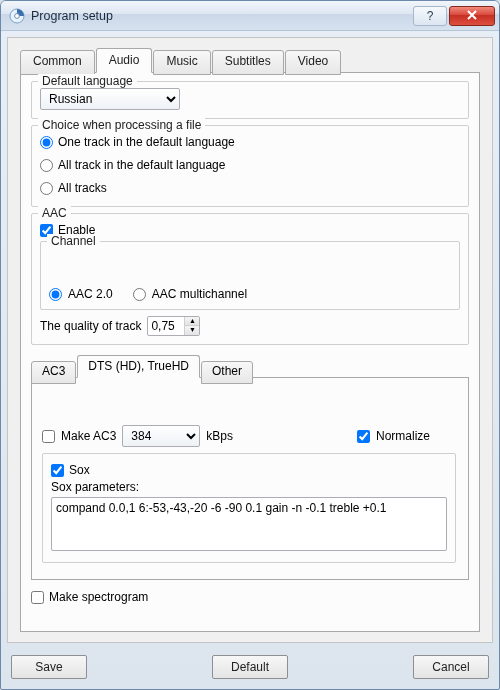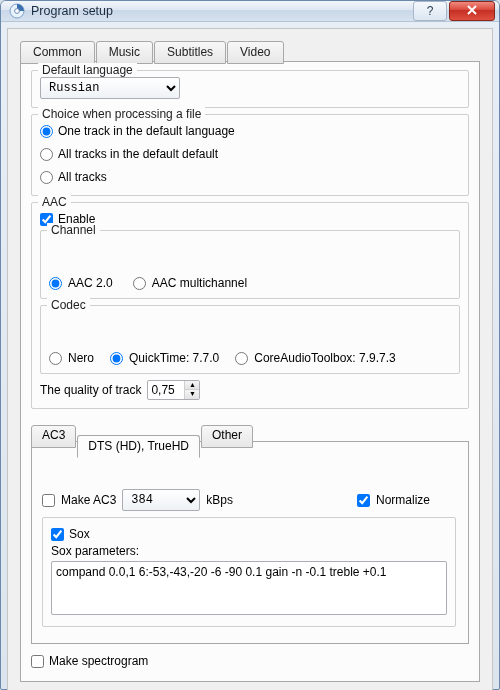--- a/index.html
+++ b/index.html
@@ -106,39 +106,38 @@
   font-size:12px;
   color:#222;
 }
 .select {
   border:1px solid #abadb3;
   background: linear-gradient(180deg,#fff,#eef2f6);
   height:22px;
   font-size:12px;
   padding:1px 4px;
   border-radius:2px;
-  font-family:Liberation Mono, monospace;
 }
 .radio-row, .check-row { display:flex; align-items:center; gap:5px; margin:3px 0; }
 .radio-row input, .check-row input { margin:0; }
 .innerspace { height:3px; }
 .subtabs { display:flex; margin-top:4px; margin-bottom:-1px; }
 .subtab {
   padding: 2px 10px 3px 10px;
   border: 1px solid #a8a8a8;
   background: linear-gradient(180deg,#f7f7f7,#e7e7e7);
   border-radius: 3px 3px 0 0;
   font-size:12px;
   margin-right:1px;
   position:relative; top:6px;
 }
 .subtab.active {
   background:#fcfcfc;
   border-bottom:1px solid #fcfcfc;
-  top:16px;
+  top:0;
   padding-top:3px; padding-bottom:4px;
 }
 .subbody {
   border:1px solid #a8a8a8;
   background:#fcfcfc;
   padding:8px 12px 10px 10px;
 }
 .row { display:flex; align-items:center; gap:6px;margin-top:39px; }
 .spinner {
   display:inline-flex; align-items:center;
@@ -193,20 +192,21 @@
               <path d="M2 1 L10 9 M10 1 L2 9" stroke="#fff" stroke-width="2"></path>
             </svg>
         </span>
       </div>
     </div>
   </div>
 
   <div class="client">
     <div class="tabstrip">
       <div class="tab"><span>Common</span></div>
+      <div class="tab active"><span>Audio</span></div>
       <div class="tab"><span>Music</span></div>
       <div class="tab"><span>Subtitles</span></div>
       <div class="tab"><span>Video</span></div>
     </div>
 
     <div class="tabbody">
 
       <div class="group">
         <span class="group-label">Default language</span>
         <select class="select" style="width:140px">
@@ -216,21 +216,21 @@
 
       <div class="group">
         <span class="group-label">Choice when processing a file</span>
         <div class="radio-row">
           <input type="radio" name="proc" checked="" style="">
           <label>One track in the default language</label>
         </div>
         <div class="innerspace"></div>
         <div class="radio-row">
           <input type="radio" name="proc" style="">
-          <label>All tracks in the default default</label>
+          <label>All track in the default language</label>
         </div>
         <div class="innerspace"></div>
         <div class="radio-row">
           <input type="radio" name="proc" style="">
           <label>All tracks</label>
         </div>
       </div>
 
       <div class="group">
         <span class="group-label">AAC</span>
@@ -243,33 +243,20 @@
           <span class="group-label">Channel</span>
           <div class="row">
             <input type="radio" name="ch" checked="" style="">
             <label>AAC 2.0</label>
             <span style="width:8px"></span>
             <input type="radio" name="ch" style="">
             <label>AAC multichannel</label>
           </div>
         </div>
 
-        <div class="group" style="margin-top:4px">
-          <span class="group-label">Codec</span>
-          <div class="row" style="flex-wrap:wrap;">
-            <input type="radio" name="codec" style="">
-            <label>Nero</label>
-            <span style="width:4px"></span>
-            <input type="radio" name="codec" checked="" style="">
-            <label>QuickTime: 7.7.0</label>
-            <span style="width:4px"></span>
-            <input type="radio" name="codec" style="">
-            <label>CoreAudioToolbox: 7.9.7.3</label>
-          </div>
-        </div>
 
         <div class="row" style="margin-top:2px">
           <label>The quality of track</label>
           <span class="spinner">
             <input value="0,75" style="">
             <span class="spbtns">
               <span class="sp">▲</span>
               <span class="sp">▼</span>
             </span>
           </span>

